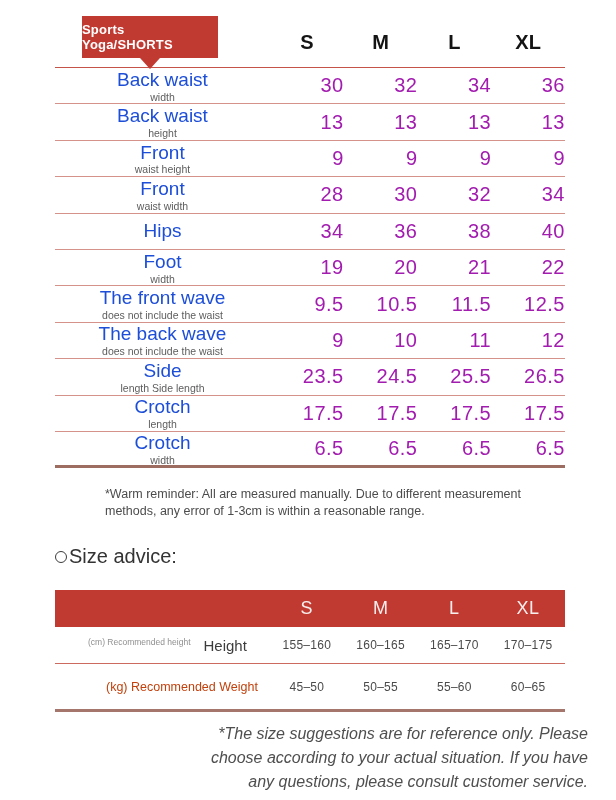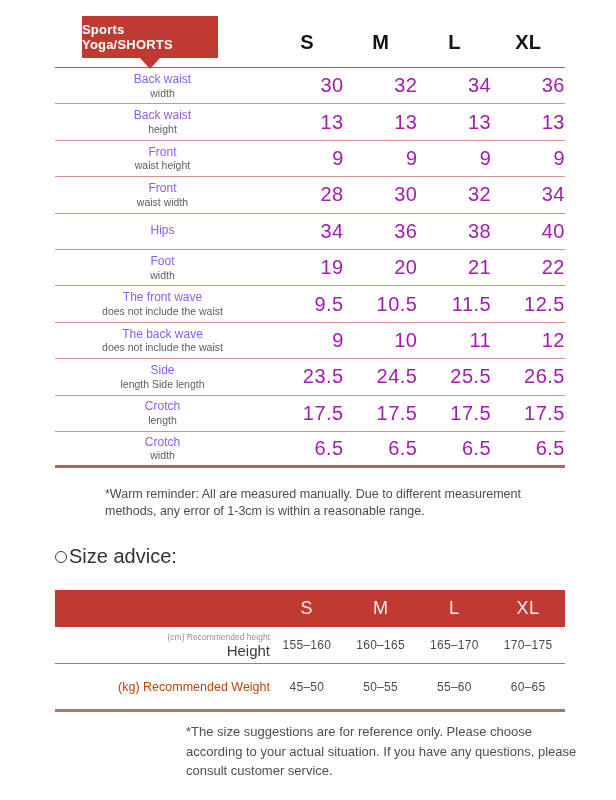--- a/index.html
+++ b/index.html
@@ -18,21 +18,21 @@
   
   .t1 { position:absolute; left:55px; top:0; width:510px; }
   .t1-grid { display:grid; grid-template-columns:215px repeat(4,1fr); }
   .t1-header { height:68px; align-items:center; border-bottom:1px solid #c4544a; }
   .t1-header .size-h { text-align:center; font-size:20px; font-weight:700; color:#141414;
     padding-top:18px; }
   .t1-row { height:36.4px; border-bottom:1px solid #d4928a; align-items:center; }
   .t1-row:last-child { border-bottom:3px solid #9d6d61; }
   .t1-label { display:flex; flex-direction:column; justify-content:center; align-items:center;
     text-align:center; line-height:1.15; }
-  .t1-label .l1 { font-size:12px; color:#8b5cf6; }
+  .t1-label .l1 { font-size:19px; color:#1d4ed8; }
   .t1-label .l2 { font-size:10.5px; color:#5d5d5d; }
   .t1-label .l2:empty { display:none; }
   .t1-val { text-align:right; font-size:20px; font-weight:400; color:#a21caf;
     letter-spacing:0.5px; }
 
   
   .reminder { position:absolute; left:105px; top:486px; width:462px;
     font-size:12.5px; line-height:1.32; color:#4c4c4c; }
 
   
@@ -41,30 +41,30 @@
   .circle-icon { display:inline-block; width:12px; height:12px; border:1.5px solid #3c3c3c;
     border-radius:50%; margin-right:2px; }
 
   
   .t2 { position:absolute; left:55px; top:590px; width:510px; }
   .t2-grid { display:grid; grid-template-columns:215px repeat(4,1fr); }
   .t2-header { height:37px; background:#c13a32; align-items:center; }
   .t2-header .size-h { text-align:center; font-size:18px; color:#f7efee; letter-spacing:0.5px; }
   .t2-row1 { height:37px; border-bottom:1px solid #cc6a60; align-items:center; }
   .t2-row2 { height:48px; border-bottom:3px solid #a5766b; align-items:center; }
-  .t2-label1 { display:flex; align-items:flex-end;flex-direction:column; }
+  .t2-label1 { display:flex; align-items:flex-start; }
   .unit-small { font-size:8.5px; color:#8f8f8f; margin-left:33px; }
   .big-label { font-size:15px; color:#3c3c3c; margin-left:13px; }
   .unit-medium { font-size:12.5px; color:#c2410c; margin-left:51px; }
   .t2-val { text-align:center; font-size:12px; font-weight:300; color:#4a4a4a;
     letter-spacing:0.3px; }
 
   
-  .footnote { position:absolute; left:186px; top:722px; width:402px; text-align:left;
-    font-size:13px; line-height:1.5; color:#4f4f4f; }
+  .footnote { position:absolute; left:186px; top:722px; width:402px; text-align:right;
+    font-size:16px; line-height:1.5; color:#4f4f4f;font-style:italic; }
 </style>
 </head>
 <body>
 
 <div class="page">
 
   <div class="t1">
     <div class="t1-grid t1-header">
       <div></div>
       <div class="size-h">S</div>

